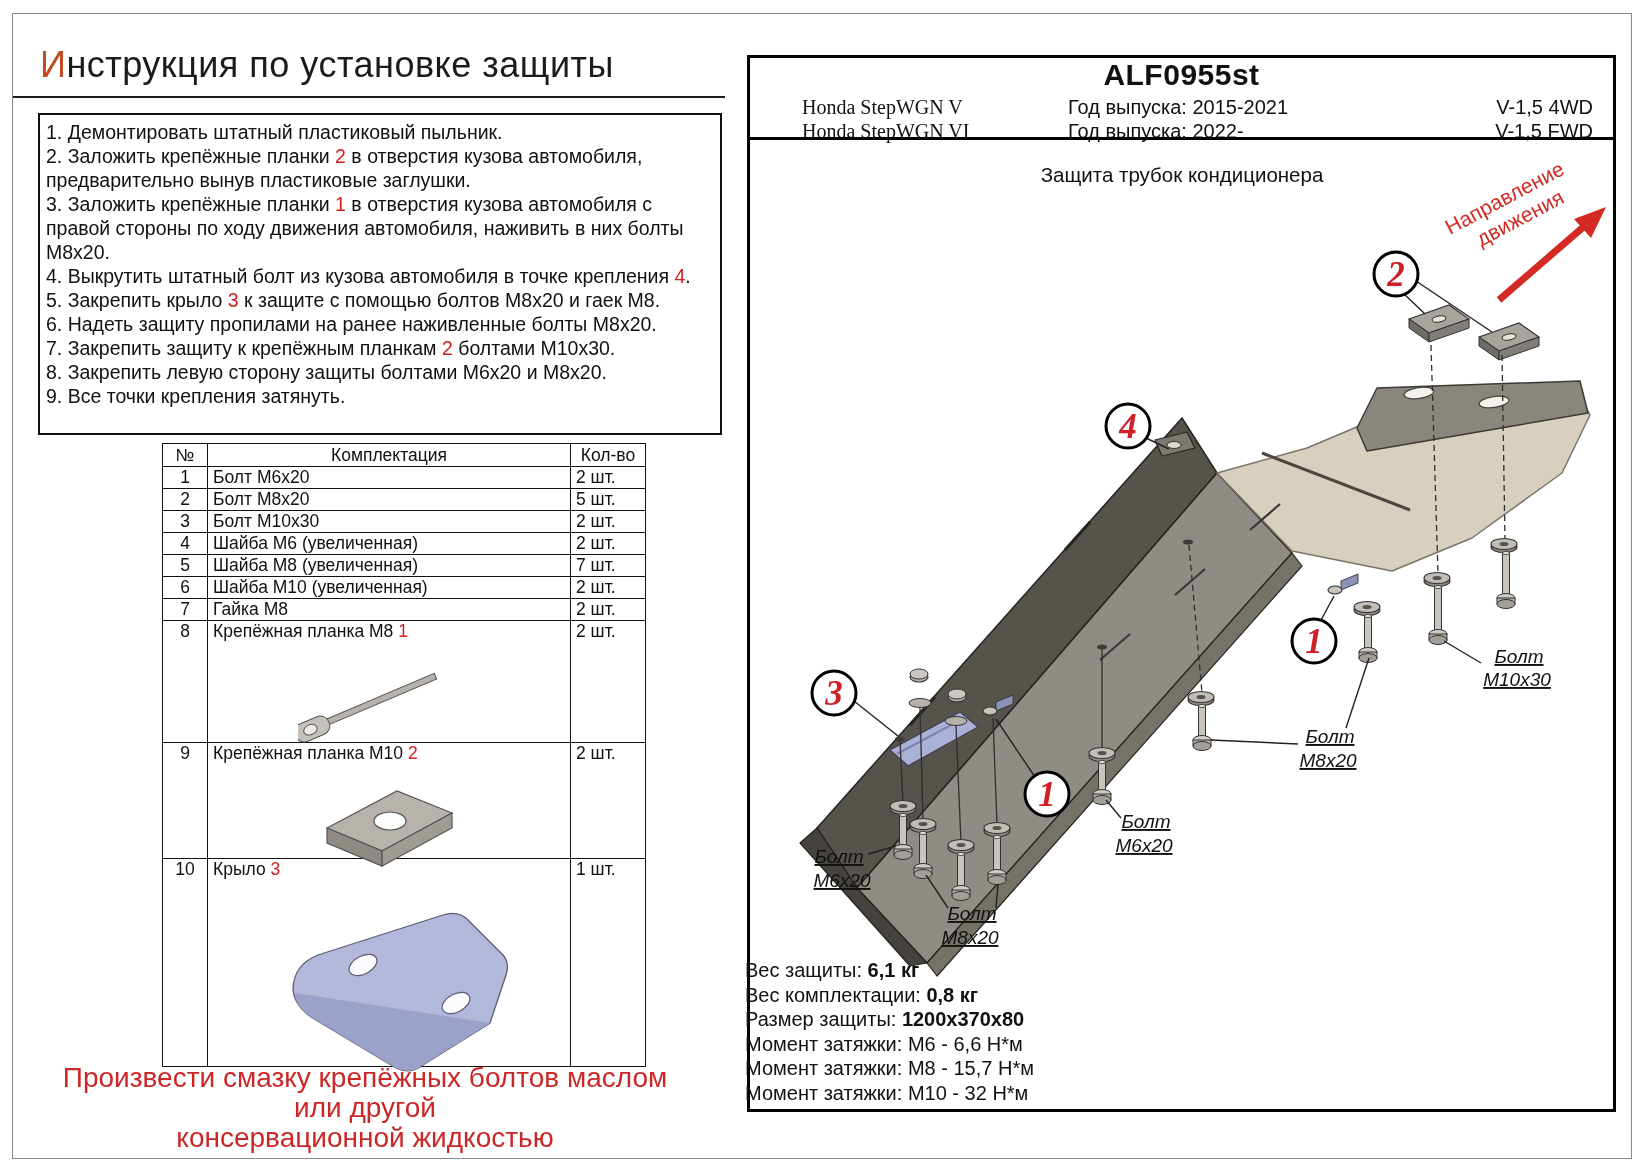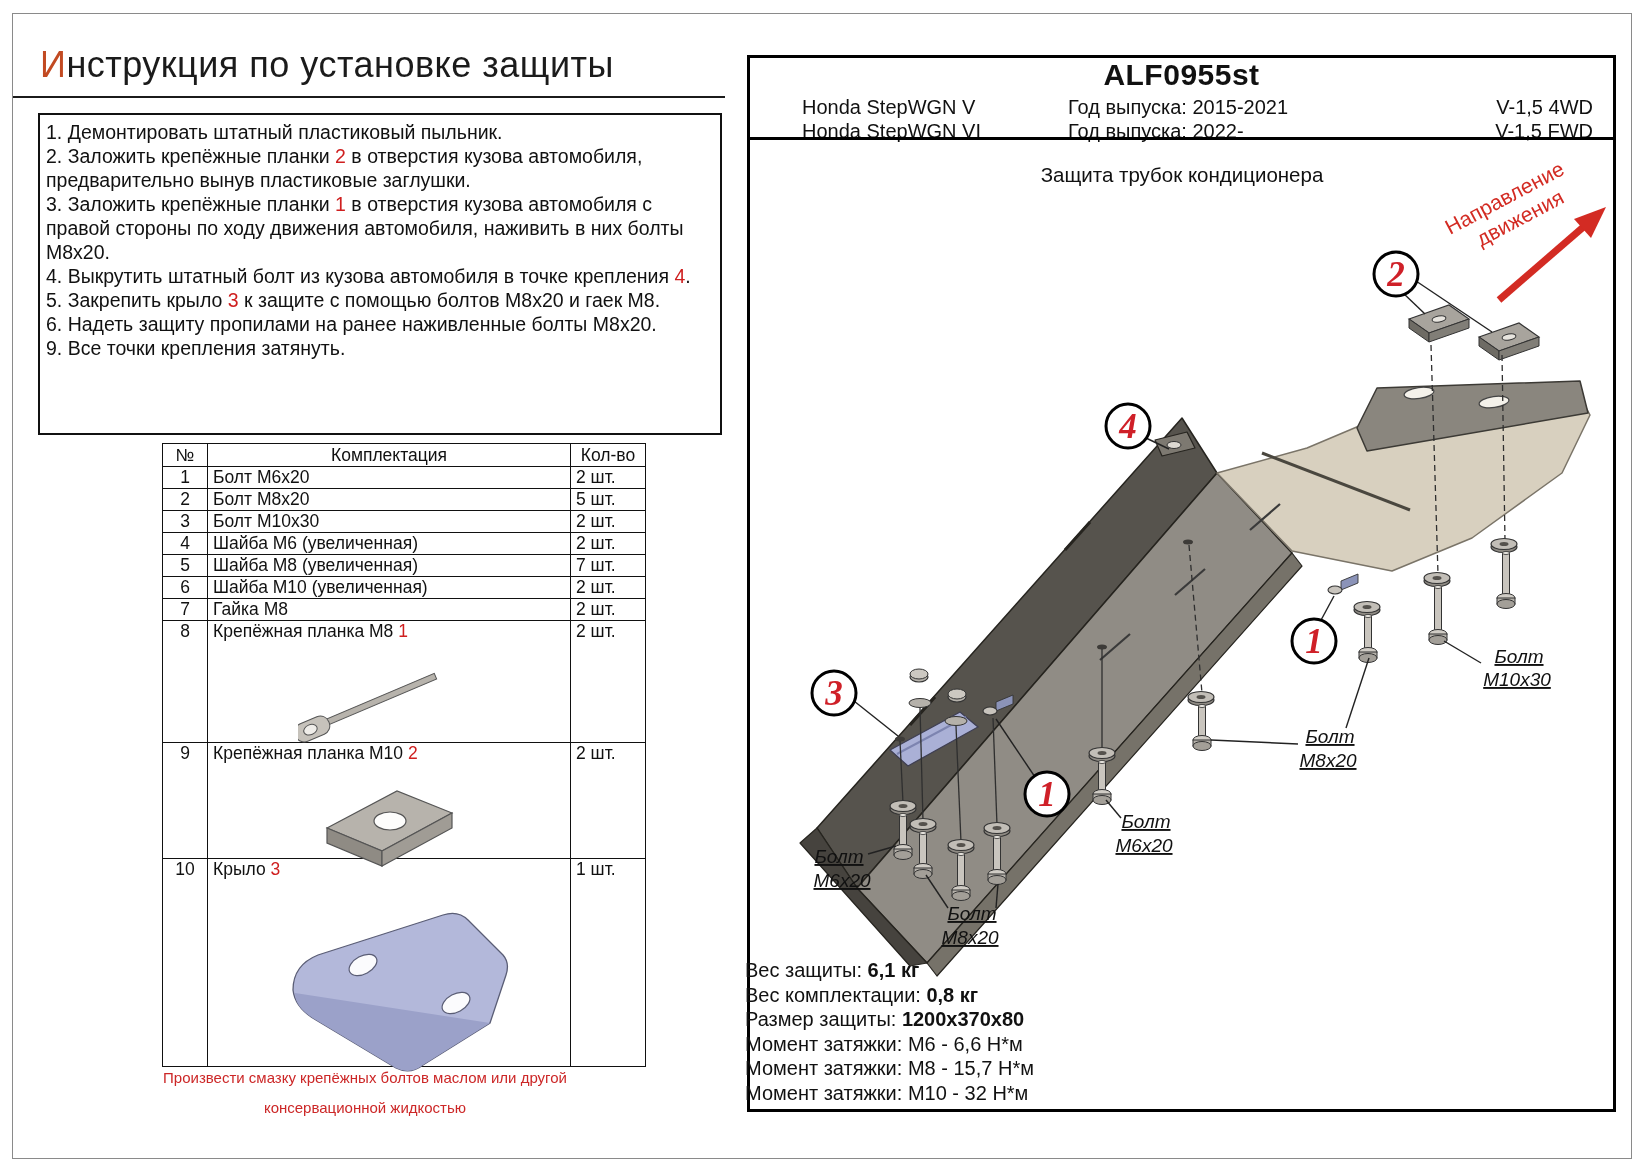--- a/index.html
+++ b/index.html
@@ -21,28 +21,28 @@
         font-size:17.5px;}
   .parts-table td,.parts-table th{border:1.5px solid #111;padding:0 5px;vertical-align:top;
         font-weight:normal;white-space:nowrap;overflow:visible;}
   .parts-table th{text-align:center;padding-top:1px;}
   .col-num{width:34px;text-align:center;}
   .col-name{width:352px;position:relative;}
   .col-qty{width:64px;margin-left:36px;}
   .graphic{position:absolute;}
   
   .red-note{position:absolute;left:40px;top:1063px;width:650px;text-align:center;
-        color:#cc2727;font-size:15px;line-height:30px;}
+        color:#cc2727;font-size:28px;line-height:30px;}
   
   .right-box{position:absolute;left:728px;top:55px;width:869px;height:1057px;
         border:3px solid #000;box-sizing:border-box;margin-left:19px;}
   .hdr-code{position:absolute;left:0;top:0;width:100%;text-align:center;
         font-size:30px;font-weight:600;letter-spacing:.5px;}
   .hdr-row{position:absolute;width:100%;font-size:20px;}
-  .hdr-row .model{position:absolute;left:52px;}
+  .hdr-row .model{position:absolute;left:52px;font-family:Liberation Serif, serif;}
   .hdr-row .years{position:absolute;left:318px;}
   .hdr-row .engine{position:absolute;right:20px;}
   .hdr-sep{position:absolute;left:0;top:79px;width:100%;height:3px;background:#000;}
   .drawing-svg{position:absolute;left:0;top:82px;overflow:visible;}
   
   .specs{position:absolute;left:745px;top:958px;font-size:20px;line-height:24.5px;}
   .specs b{font-weight:bold;}
   
   .footer-note{position:absolute;right:47px;top:1120px;font-size:11.5px;color:#a9a9a9;}
   
@@ -62,20 +62,22 @@
   <div class="doc-title"><span class="accent">И</span><span>нструкция по установке защиты</span></div>
   <div class="title-rule"></div>
 
   <div class="instructions-box" id="instructions">
       <div><span>1. Демонтировать штатный пластиковый пыльник.</span></div>
       <div><span>2. Заложить крепёжные планки </span><span class="red">2</span><span> в отверстия кузова автомобиля, предварительно вынув пластиковые заглушки.</span></div>
       <div><span>3. Заложить крепёжные планки </span><span class="red">1</span><span> в отверстия кузова автомобиля с правой стороны по ходу движения автомобиля, наживить в них болты М8х20.</span></div>
       <div><span>4. Выкрутить штатный болт из кузова автомобиля в точке крепления </span><span class="red">4</span><span>.</span></div>
       <div><span>5. Закрепить крыло </span><span class="red">3</span><span> к защите с помощью болтов М8х20 и гаек М8.</span></div>
       <div><span>6. Надеть защиту пропилами на ранее наживленные болты М8х20.</span></div>
+      <div><span>7. Закрепить защиту к крепёжным планкам </span><span class="red">2</span><span> болтами М10х30.</span></div>
+      <div><span>8. Закрепить левую сторону защиты болтами М6х20 и М8х20.</span></div>
       <div><span>9. Все точки крепления затянуть.</span></div>
     </div>
 
   <table class="parts-table">
     <thead>
       <tr>
         <th class="col-num">№</th>
         <th class="col-name">Комплектация</th>
         <th class="col-qty">Кол-во</th>
       </tr>

